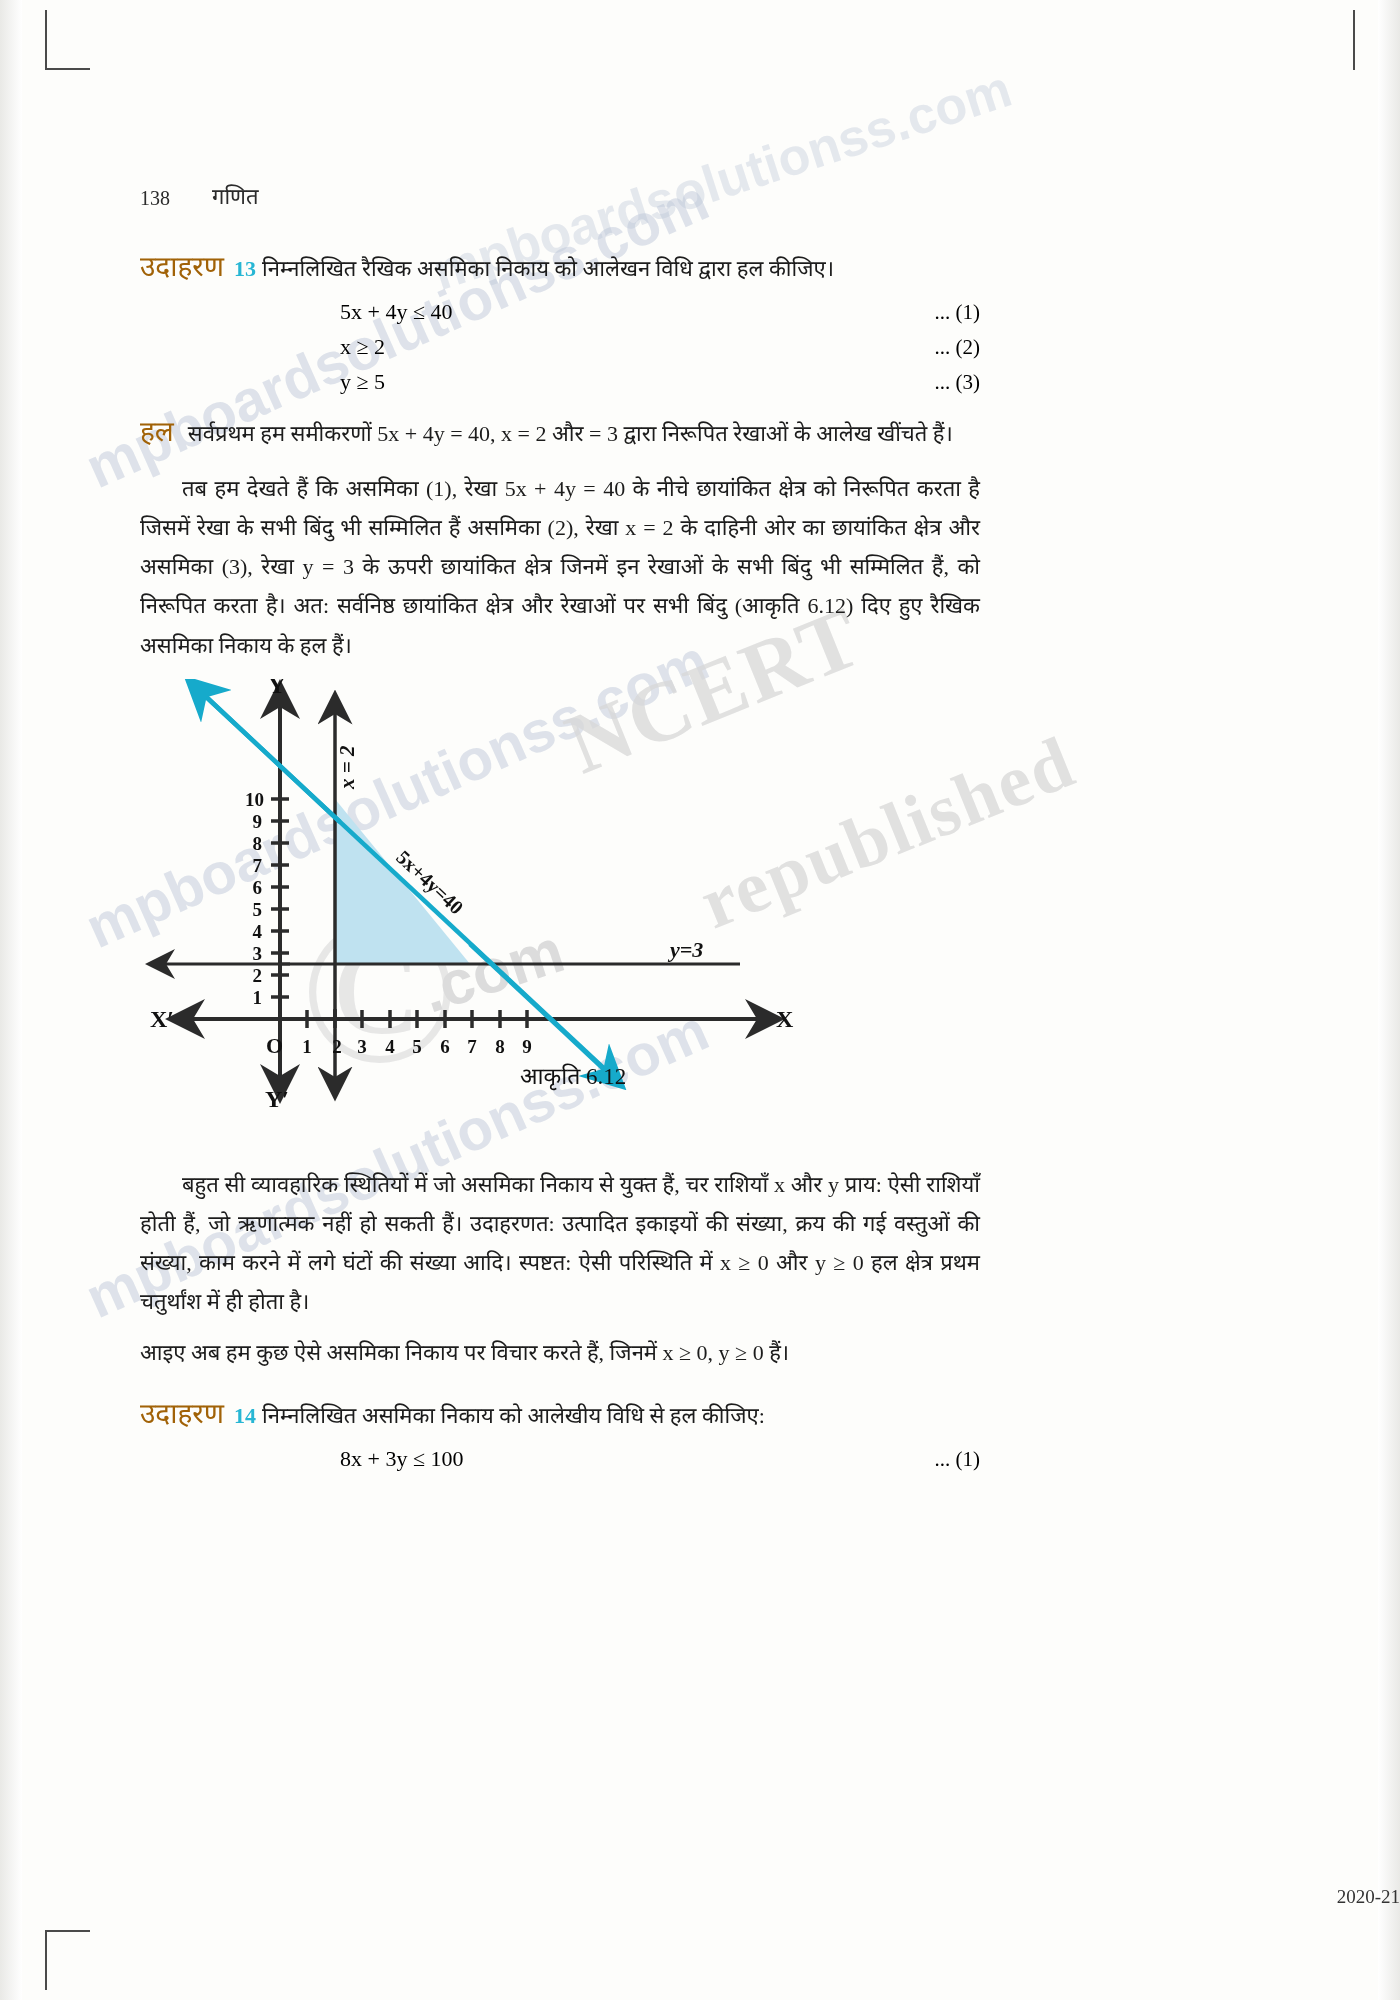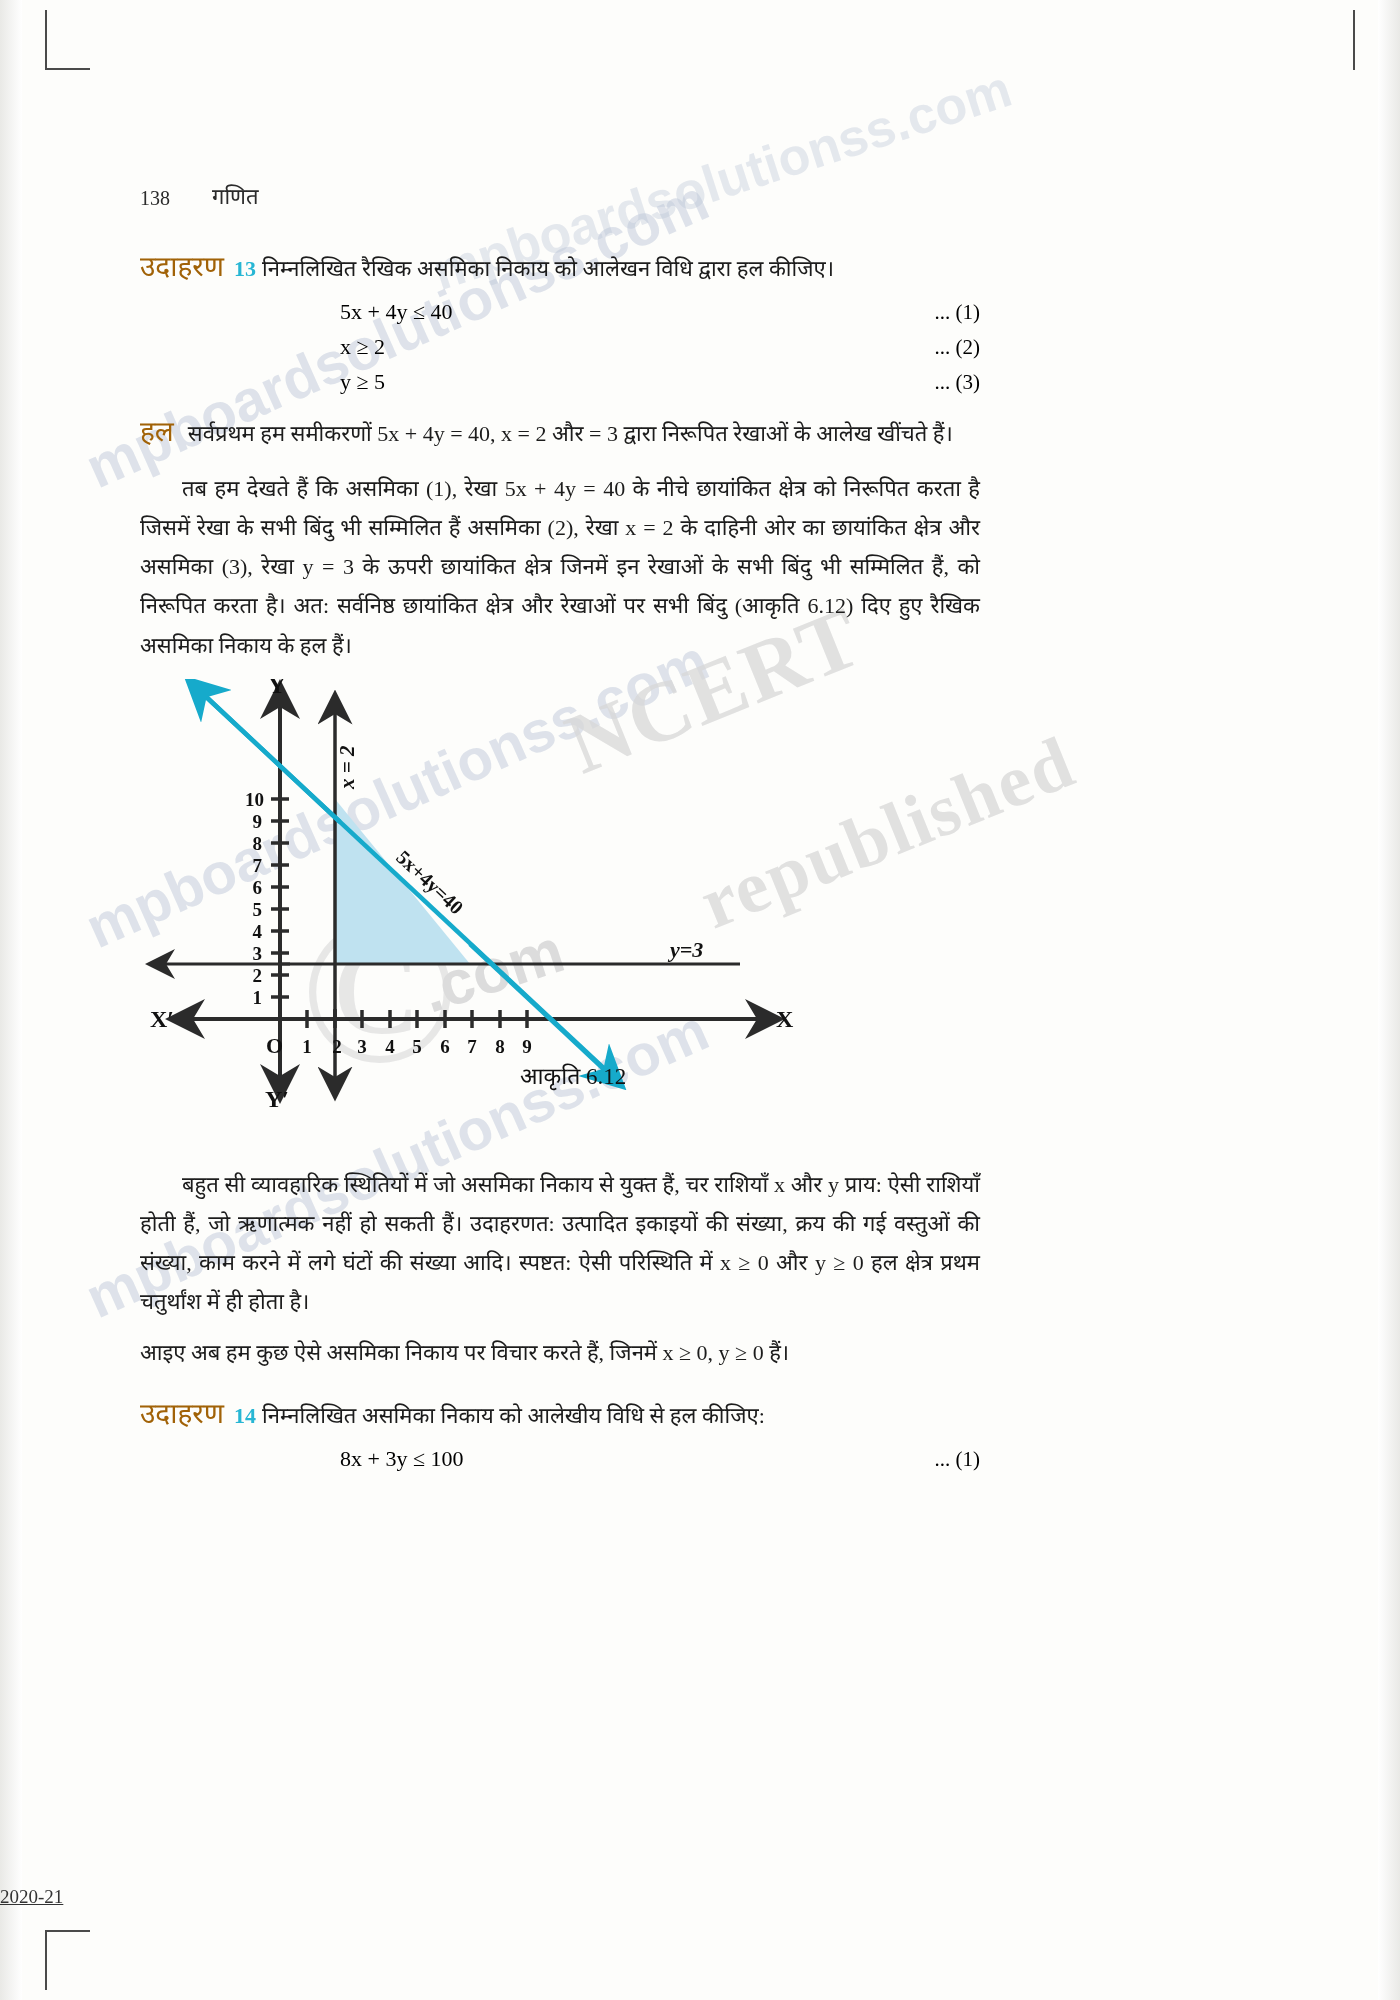--- a/index.html
+++ b/index.html
@@ -104,23 +104,22 @@
     margin-top:14px;
   }
   .fig-caption {
     position:absolute; left:380px; top:380px;
     font-size:23px; color:#111;
   }
 
   
   .footer-year {
     position:absolute; left:0; right:0; bottom:92px;
-    text-align:left; font-size:19px; color:#333;
-    font-family:"Liberation Serif", serif;
-    text-decoration:underline;
+    text-align:right; font-size:19px; color:#333;
+    font-family:"Liberation Serif", serif;
   }
 </style>
 </head>
 <body>
 
 <div id="page">
 
   <div class="edge-band" style="left:0;"></div>
   <div class="edge-band" style="right:0; background:linear-gradient(270deg,#e9e9e6,#ffffff);"></div>
 

